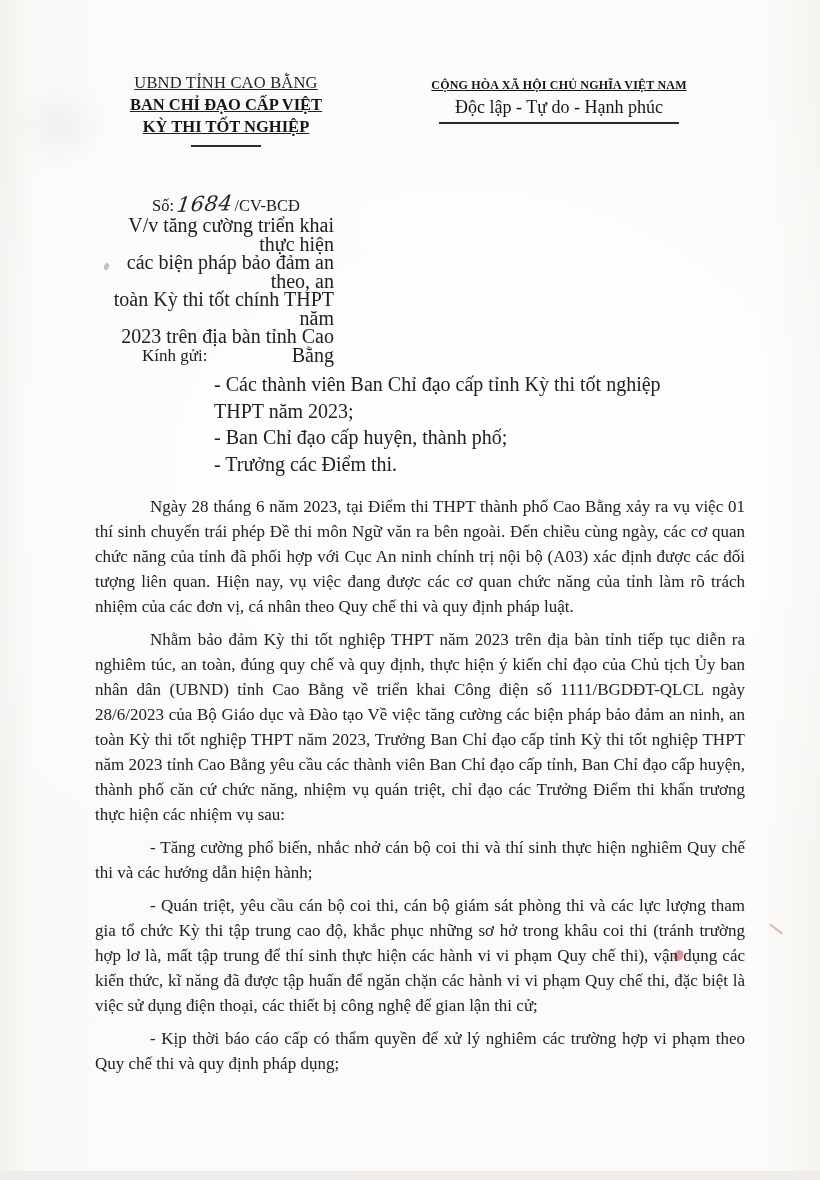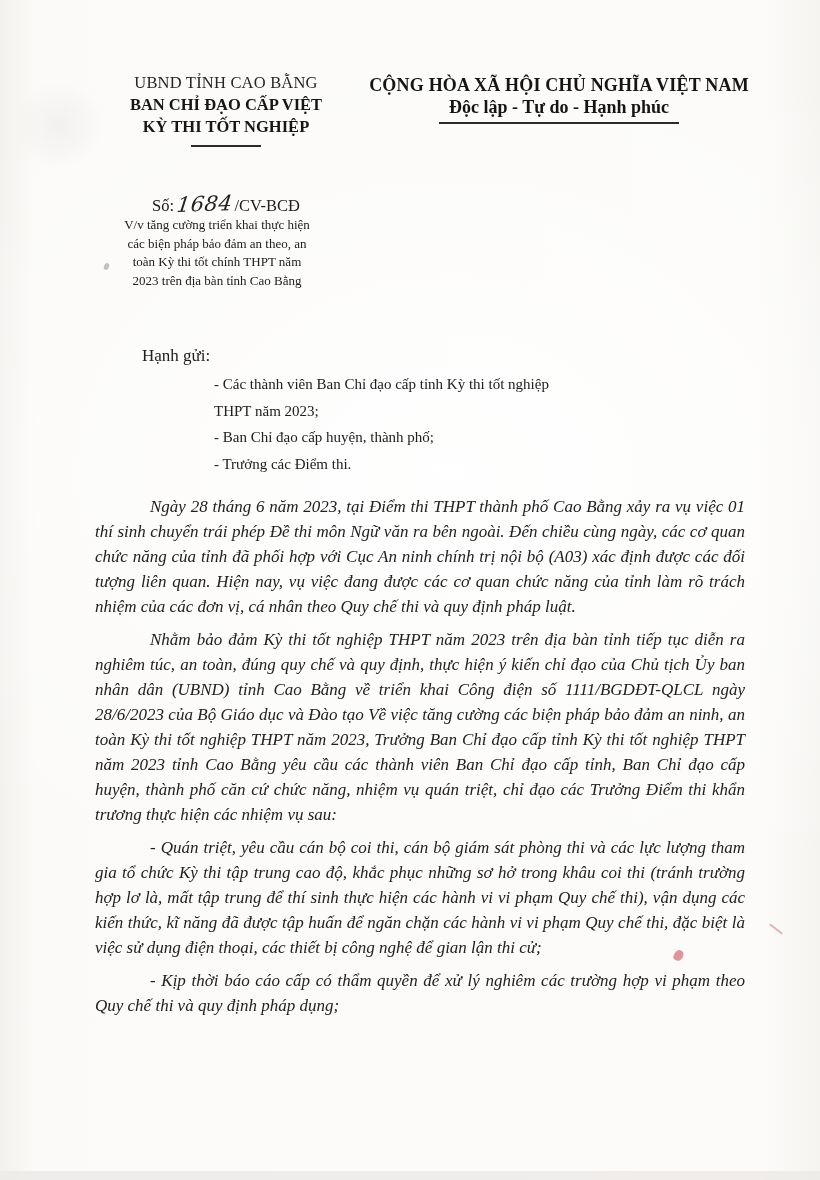--- a/index.html
+++ b/index.html
@@ -18,45 +18,45 @@
   .smudge{position:absolute;left:14px;top:80px;width:90px;height:90px;
     background:radial-gradient(circle, rgba(60,60,60,0.05), rgba(0,0,0,0) 70%);}
   .speck{position:absolute;left:104px;top:263px;width:5px;height:7px;border-radius:60% 40% 50% 50%;
     background:rgba(90,90,90,0.35);transform:rotate(18deg);}
   .scratch1{position:absolute;left:768px;top:928px;width:16px;height:2px;background:rgba(205,90,100,0.45);
     transform:rotate(38deg);border-radius:2px;}
   .scratch2{position:absolute;left:674px;top:950px;width:9px;height:11px;background:rgba(190,45,60,0.5);
     transform:rotate(24deg);border-radius:50% 40% 60% 50%/60% 50% 50% 40%;}
 
   
-  .hl{position:absolute;left:101px;top:72px;width:250px;text-align:center;}
+  .hl{position:absolute;left:101px;top:72px;width:250px;text-align:center;text-decoration:underline;}
   .hl .org-parent{font-size:16.5px;line-height:22px;letter-spacing:.2px;color:#262523;}
   .hl .org-bold{font-weight:bold;font-size:16.5px;line-height:22px;color:#171614;}
   .hl .rule{width:70px;height:2px;background:#2c2b29;margin:7px auto 0 auto;}
   .doc-no{position:absolute;left:101px;top:192px;width:250px;text-align:center;font-size:16.5px;color:#21201e;}
   .doc-no .hand{font-family:"DejaVu Serif",serif;font-style:italic;font-size:21px;letter-spacing:.5px;
     display:inline-block;transform:skewX(-9deg) rotate(-2deg);margin:0 2px 0 3px;color:#242321;}
-  .subject{position:absolute;left:94px;top:216px;width:246px;text-align:center;
-    font-size:13px;line-height:18.5px;color:#21201e;}
+  .subject{position:absolute;left:88px;top:216px;width:246px;text-align:right;
+    font-size:20px;line-height:18.5px;color:#21201e;}
 
   
   .hr{position:absolute;left:361px;top:74px;width:396px;text-align:center;}
-  .hr .nat{font-weight:bold;font-size:18px;line-height:22px;letter-spacing:.2px;color:#161513;}
-  .hr .motto{font-weight:bold;font-size:18px;line-height:23px;color:#161513;text-align:center;}
+  .hr .nat{font-weight:bold;font-size:12px;line-height:22px;letter-spacing:.2px;color:#161513;text-decoration:underline;}
+  .hr .motto{font-weight:normal;font-size:18px;line-height:23px;color:#161513;text-align:center;}
   .hr .rule2{width:240px;height:2px;background:#2c2b29;margin:3px auto 0 auto;}
   .date{position:absolute;left:361px;top:181px;width:396px;text-align:center;
     font-style:italic;font-size:17.5px;color:#21201e;}
 
   
   .kinhgui{position:absolute;left:142px;top:346px;font-size:17px;color:#21201e;}
-  .recips{position:absolute;left:214px;top:371px;width:520px;font-size:15px;line-height:26.6px;color:#21201e;}
+  .recips{position:absolute;left:214px;top:371px;width:520px;font-size:20px;line-height:26.6px;color:#21201e;}
 
   
   .docbody{position:absolute;left:95px;top:494px;width:650px;
-    font-size:17px;line-height:25px;color:#222120;text-align:justify;font-style:italic;}
+    font-size:17px;line-height:25px;color:#222120;text-align:justify;}
   .docbody p{margin:0 0 8px 0;text-indent:55px;}
 </style>
 </head>
 <body>
 
 <div class="page">
 
   <div class="smudge"></div>
   <div class="speck"></div>
   <div class="scratch1"></div>
@@ -81,28 +81,29 @@
     <div>2023 trên địa bàn tỉnh Cao Bằng</div>
   </div>
 
   <div class="hr">
     <div class="nat">CỘNG HÒA XÃ HỘI CHỦ NGHĨA VIỆT NAM</div>
     <div class="motto">Độc lập - Tự do - Hạnh phúc</div>
     <div class="rule2"></div>
   </div>
 
 
-  <div class="kinhgui">Hạnh gửi:</div>
+  <div class="kinhgui">Kính gửi:</div>
   <div class="recips">
     <div>- Các thành viên Ban Chỉ đạo cấp tỉnh Kỳ thi tốt nghiệp</div>
     <div>THPT năm 2023;</div>
     <div>- Ban Chỉ đạo cấp huyện, thành phố;</div>
     <div>- Trưởng các Điểm thi.</div>
   </div>
 
   <div class="docbody">
     <p>Ngày 28 tháng 6 năm 2023, tại Điểm thi THPT thành phố Cao Bằng xảy ra vụ việc 01 thí sinh chuyển trái phép Đề thi môn Ngữ văn ra bên ngoài. Đến chiều cùng ngày, các cơ quan chức năng của tỉnh đã phối hợp với Cục An ninh chính trị nội bộ (A03) xác định được các đối tượng liên quan. Hiện nay, vụ việc đang được các cơ quan chức năng của tỉnh làm rõ trách nhiệm của các đơn vị, cá nhân theo Quy chế thi và quy định pháp luật.</p>
     <p>Nhằm bảo đảm Kỳ thi tốt nghiệp THPT năm 2023 trên địa bàn tỉnh tiếp tục diễn ra nghiêm túc, an toàn, đúng quy chế và quy định, thực hiện ý kiến chỉ đạo của Chủ tịch Ủy ban nhân dân (UBND) tỉnh Cao Bằng về triển khai Công điện số 1111/BGDĐT-QLCL ngày 28/6/2023 của Bộ Giáo dục và Đào tạo Về việc tăng cường các biện pháp bảo đảm an ninh, an toàn Kỳ thi tốt nghiệp THPT năm 2023, Trưởng Ban Chỉ đạo cấp tỉnh Kỳ thi tốt nghiệp THPT năm 2023 tỉnh Cao Bằng yêu cầu các thành viên Ban Chỉ đạo cấp tỉnh, Ban Chỉ đạo cấp huyện, thành phố căn cứ chức năng, nhiệm vụ quán triệt, chỉ đạo các Trưởng Điểm thi khẩn trương thực hiện các nhiệm vụ sau:</p>
+    <p>- Tăng cường phổ biến, nhắc nhở cán bộ coi thi và thí sinh thực hiện nghiêm Quy chế thi và các hướng dẫn hiện hành;</p>
     <p>- Quán triệt, yêu cầu cán bộ coi thi, cán bộ giám sát phòng thi và các lực lượng tham gia tổ chức Kỳ thi tập trung cao độ, khắc phục những sơ hở trong khâu coi thi (tránh trường hợp lơ là, mất tập trung để thí sinh thực hiện các hành vi vi phạm Quy chế thi), vận dụng các kiến thức, kĩ năng đã được tập huấn để ngăn chặn các hành vi vi phạm Quy chế thi, đặc biệt là việc sử dụng điện thoại, các thiết bị công nghệ để gian lận thi cử;</p>
     <p>- Kịp thời báo cáo cấp có thẩm quyền để xử lý nghiêm các trường hợp vi phạm theo Quy chế thi và quy định pháp dụng;</p>
   </div>
 
 </div>
 
 </body></html>

